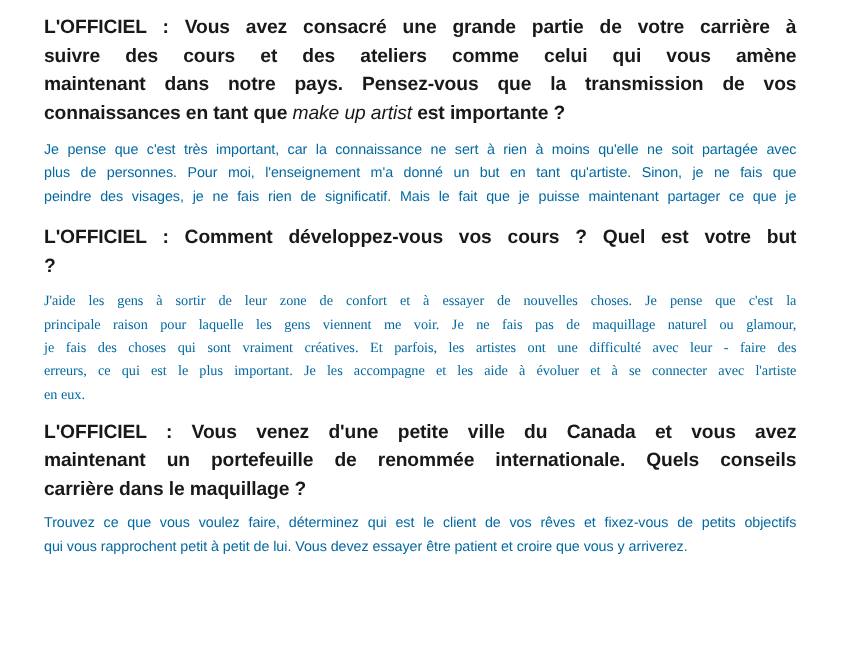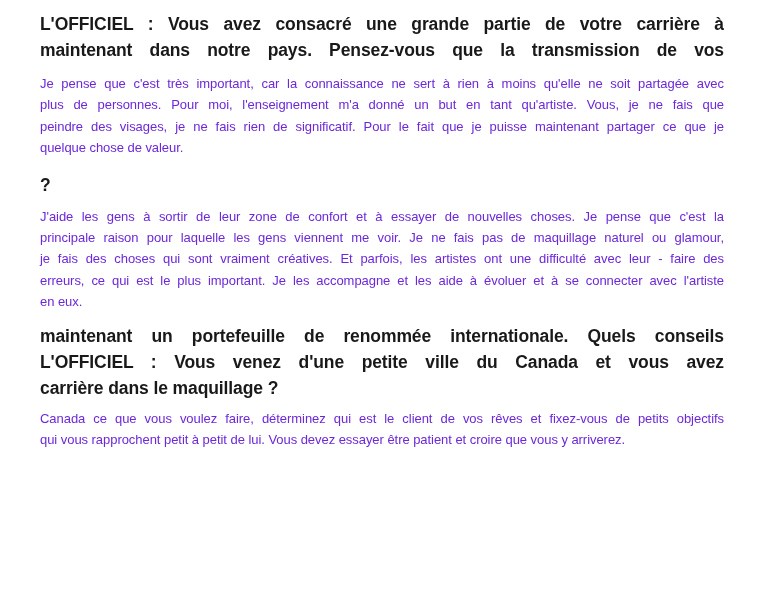--- a/index.html
+++ b/index.html
@@ -23,76 +23,78 @@
     font-size: 17.5px;
     line-height: 26px;
     color: #191919;
     letter-spacing: -0.1px;
   }
   
   .a {
     font-weight: 400;
     font-size: 13px;
     line-height: 21.4px;
-    color: #6d28d9;
+    color: #0369a1;
     letter-spacing: -0.05px;
   }
   
   .jl {
     text-align: justify;
     text-align-last: justify;
   }
   
   .ll {
     text-align: left;
   }
   .mua {
     font-style: italic;
     font-weight: 400;
   }
   .block-q1 { margin: 0 0 10px 0; }
   .block-a1 { margin: 0 0 13px 0; }
   .block-q2 { margin: 0 0 8px 0; }
-  .block-a2 { margin: 0 0 10px 0; }
+  .block-a2 { margin: 0 0 10px 0; font-family: Liberation Serif, serif; }
   .block-q3 { margin: 0 0 7px 0; }
   .block-a3 { margin: 0; }
 </style>
 </head>
 <body>
 
 <main class="page">
 
   <section class="q block-q1">
     <div class="jl">L'OFFICIEL : Vous avez consacré une grande partie de votre carrière à</div>
+    <div class="jl">suivre des cours et des ateliers comme celui qui vous amène</div>
     <div class="jl">maintenant dans notre pays. Pensez-vous que la transmission de vos</div>
+    <div class="ll"><span>connaissances en tant que </span><em class="mua">make up artist</em><span> est importante ?</span></div>
   </section>
 
   <section class="a block-a1">
     <div class="jl">Je pense que c'est très important, car la connaissance ne sert à rien à moins qu'elle ne soit partagée avec</div>
-    <div class="jl">plus de personnes. Pour moi, l'enseignement m'a donné un but en tant qu'artiste. Vous, je ne fais que</div>
-    <div class="jl">peindre des visages, je ne fais rien de significatif. Pour le fait que je puisse maintenant partager ce que je</div>
-    <div class="ll">quelque chose de valeur.</div>
+    <div class="jl">plus de personnes. Pour moi, l'enseignement m'a donné un but en tant qu'artiste. Sinon, je ne fais que</div>
+    <div class="jl">peindre des visages, je ne fais rien de significatif. Mais le fait que je puisse maintenant partager ce que je</div>
   </section>
 
   <section class="q block-q2">
+    <div class="jl">L'OFFICIEL : Comment développez-vous vos cours ? Quel est votre but</div>
     <div class="ll">?</div>
   </section>
 
   <section class="a block-a2">
     <div class="jl">J'aide les gens à sortir de leur zone de confort et à essayer de nouvelles choses. Je pense que c'est la</div>
     <div class="jl">principale raison pour laquelle les gens viennent me voir. Je ne fais pas de maquillage naturel ou glamour,</div>
     <div class="jl">je fais des choses qui sont vraiment créatives. Et parfois, les artistes ont une difficulté avec leur - faire des</div>
     <div class="jl">erreurs, ce qui est le plus important. Je les accompagne et les aide à évoluer et à se connecter avec l'artiste</div>
     <div class="ll">en eux.</div>
   </section>
 
   <section class="q block-q3">
+    <div class="jl">L'OFFICIEL : Vous venez d'une petite ville du Canada et vous avez</div>
     <div class="jl">maintenant un portefeuille de renommée internationale. Quels conseils</div>
-    <div class="jl">L'OFFICIEL : Vous venez d'une petite ville du Canada et vous avez</div>
     <div class="ll">carrière dans le maquillage ?</div>
   </section>
 
   <section class="a block-a3">
-    <div class="jl">Canada ce que vous voulez faire, déterminez qui est le client de vos rêves et fixez-vous de petits objectifs</div>
+    <div class="jl">Trouvez ce que vous voulez faire, déterminez qui est le client de vos rêves et fixez-vous de petits objectifs</div>
     <div class="ll">qui vous rapprochent petit à petit de lui. Vous devez essayer être patient et croire que vous y arriverez.</div>
   </section>
 
 </main>
 
 </body></html>

